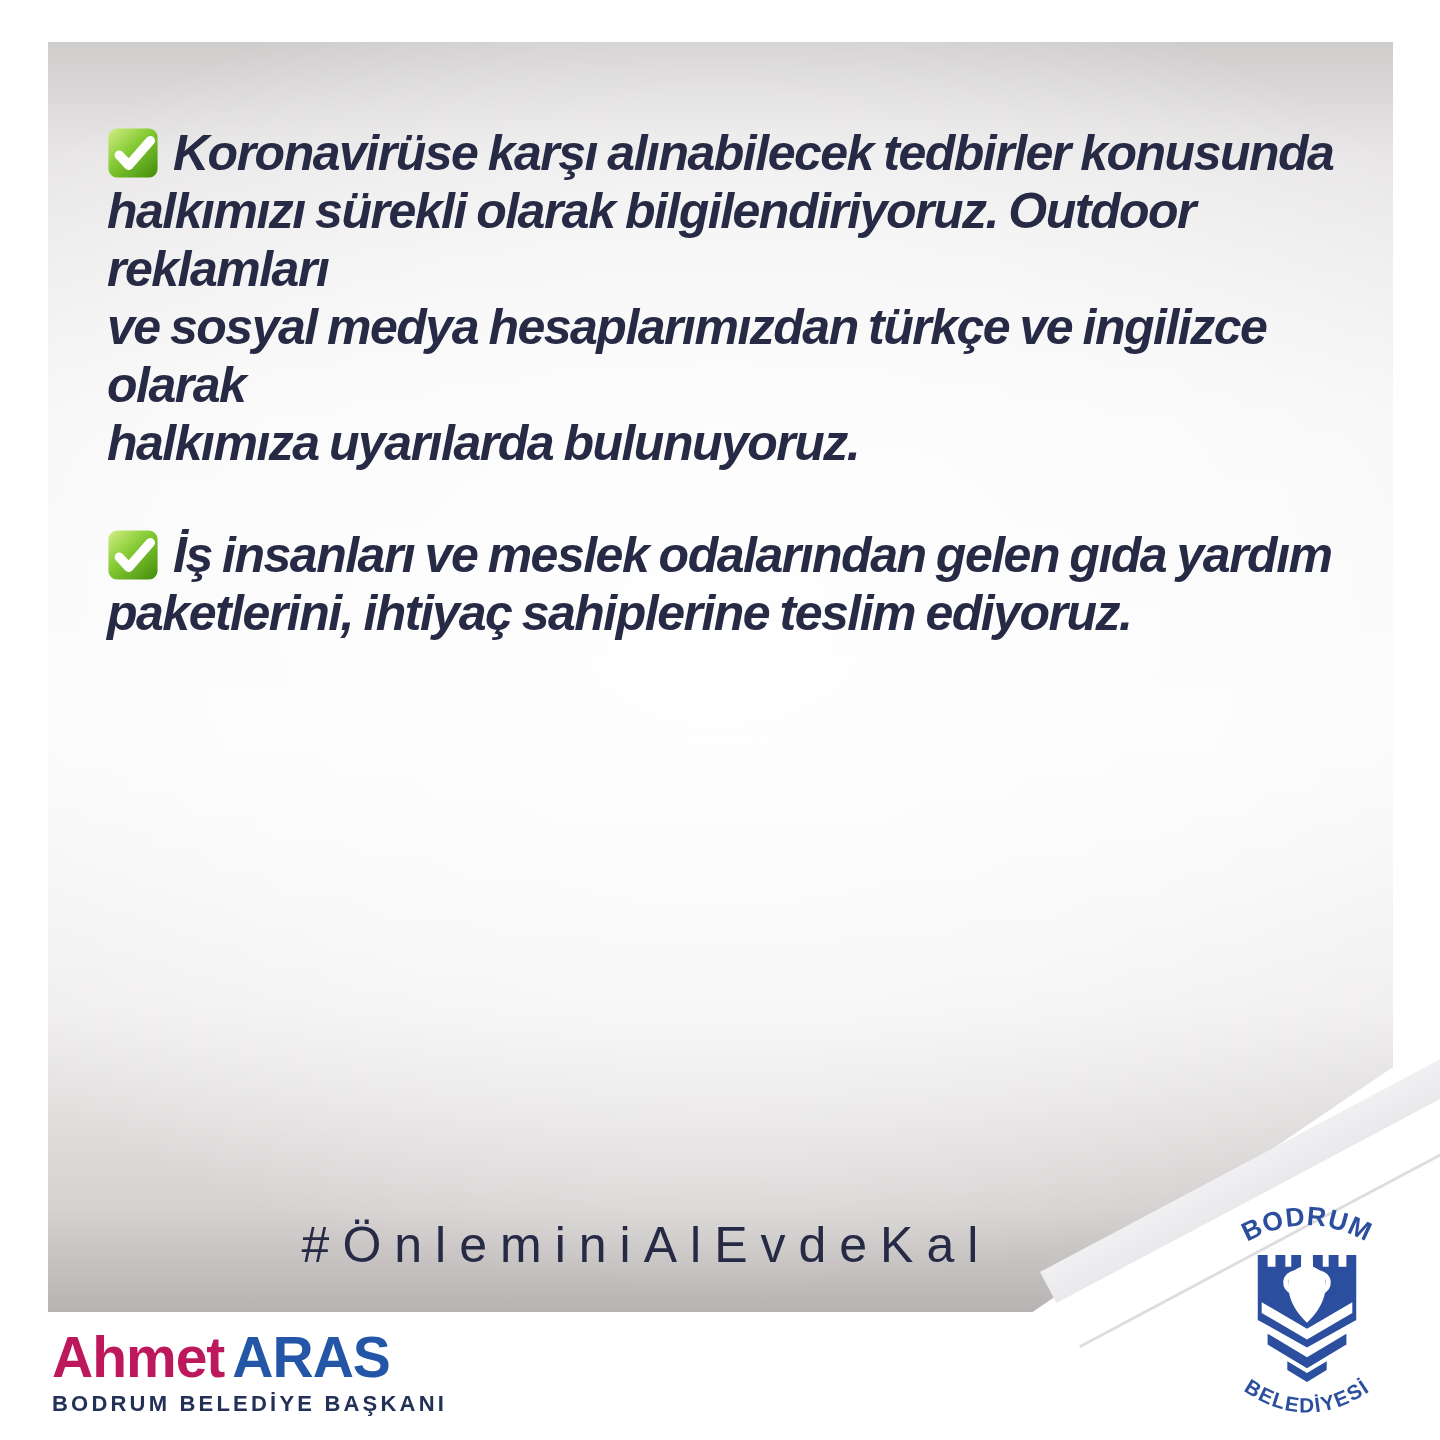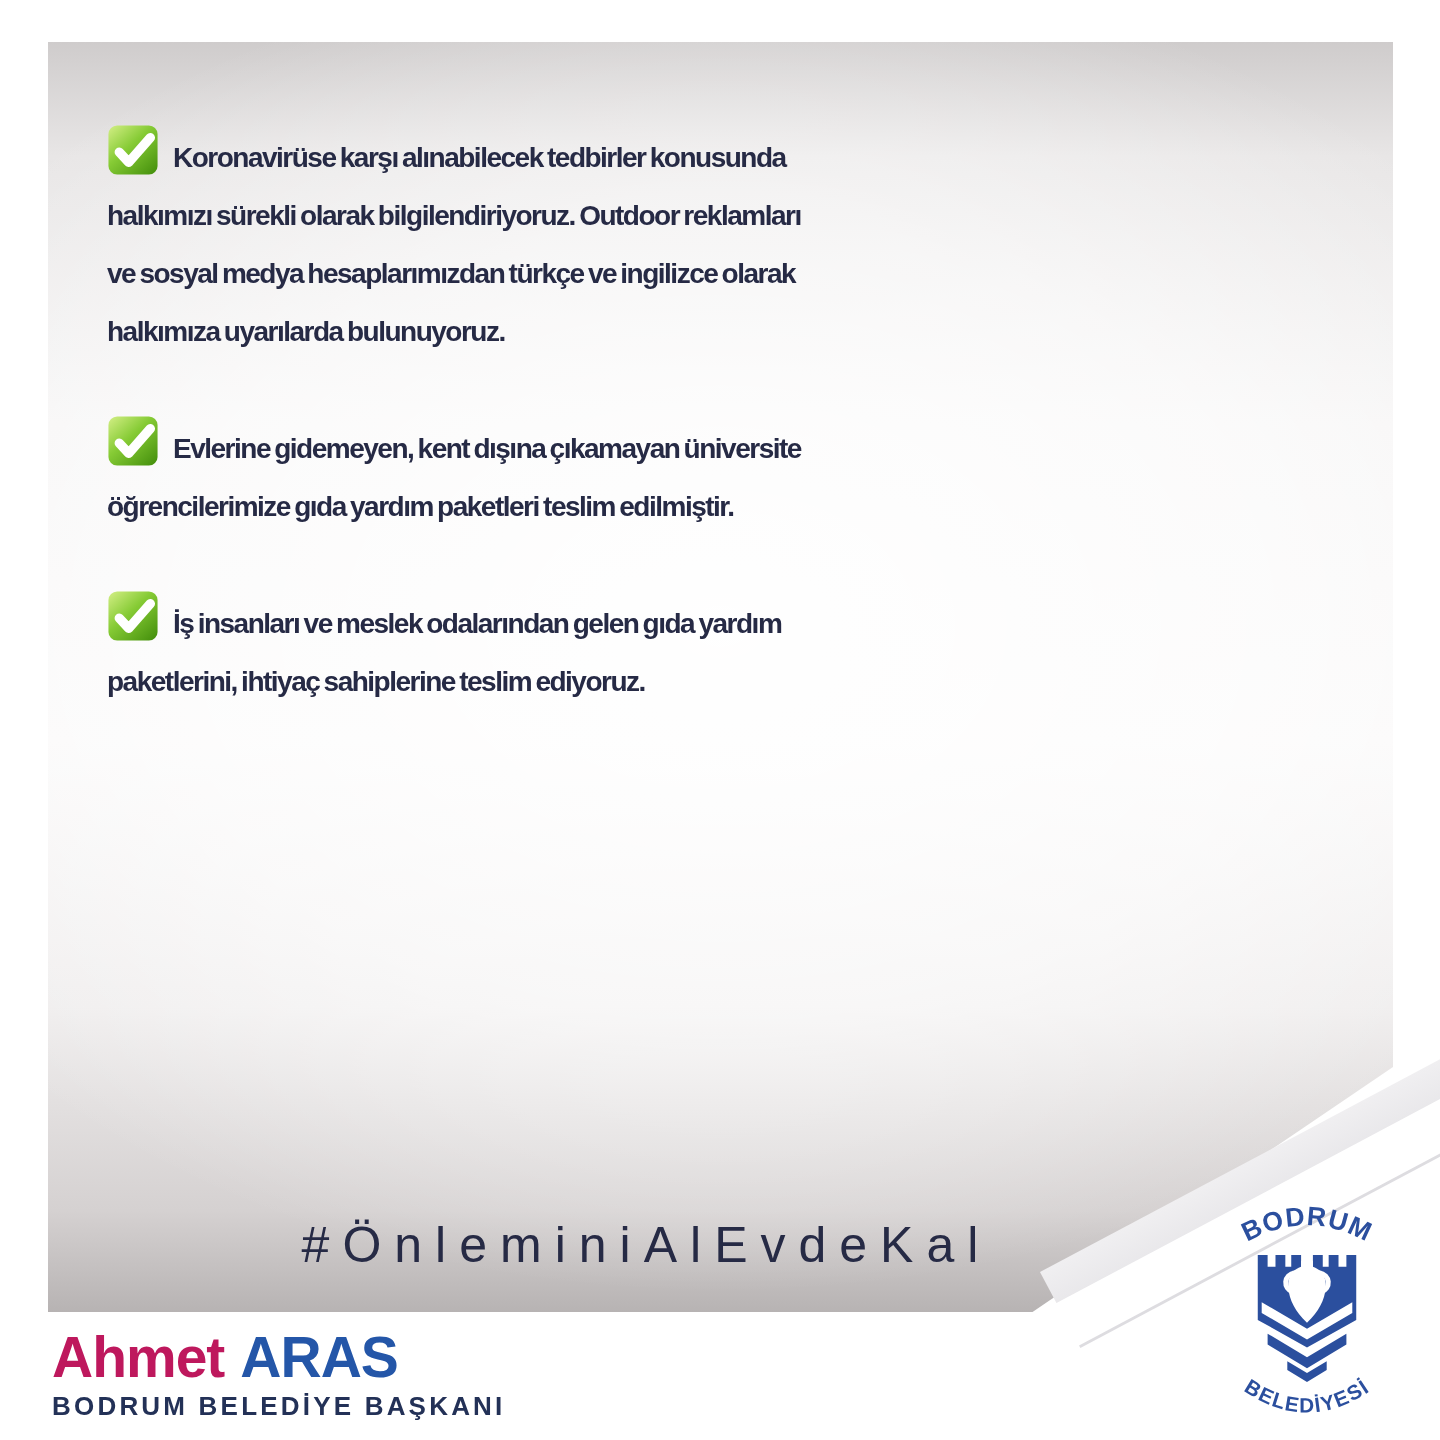--- a/index.html
+++ b/index.html
@@ -25,43 +25,43 @@
   }
   .stripe-white{
     left:1002px;top:1332px;width:700px;height:48px;
     background:#ffffff;
     transform:rotate(-28deg);
   }
   
   .paragraphs{
     position:absolute;left:107px;top:124px;width:1252px;
     color:#262a45;
-    font-size:28px;line-height:58px;font-weight:600;
-    letter-spacing:-1.5px;word-spacing:-2px;
+    font-size:50px;line-height:58px;font-weight:600;
+    letter-spacing:-1.5px;word-spacing:-2px;font-style:italic;
   }
   .para{margin:0 0 54px 0;}
   .para-text{white-space:pre-line;}
   .check{
     display:inline-block;width:52px;height:52px;margin-right:14px;
     vertical-align:-9px;
   }
   .check svg{width:52px;height:52px;display:block;}
   
   .hashtag{
     position:absolute;left:0;top:1216px;width:1293px;
     text-align:center;color:#262a45;
     font-size:50px;font-weight:400;letter-spacing:13px;
   }
   
   .signature{position:absolute;left:52px;top:1328px;}
   .sig-name{font-size:57px;letter-spacing:-1px;line-height:58px;}
   .sig-first{font-weight:700;color:#be185d;}
-  .sig-last{font-weight:900;color:#2456a8;margin-left:16px;}
+  .sig-last{font-weight:900;color:#2456a8;margin-left:8px;}
   .sig-title{
-    margin-top:5px;font-size:26px;font-weight:700;
+    margin-top:5px;font-size:22px;font-weight:700;
     letter-spacing:3.2px;color:#233157;
   }
   
   .logo{position:absolute;left:1228px;top:1184px;width:158px;height:258px;}
   .logo text{fill:#2b4f9e;font-family:"Liberation Sans",sans-serif;font-weight:bold;}
   .logo-top{font-size:27px;letter-spacing:1px;}
   .logo-bottom{font-size:21px;letter-spacing:1.5px;}
   .hidden-defs{position:absolute;width:0;height:0;overflow:hidden;}
 </style>
 </head>
@@ -85,25 +85,20 @@
     <div class="para"><span class="check"><svg viewBox="0 0 36 36">
           <rect x="1" y="1" width="34" height="34" rx="6" fill="url(#checkgrad)"></rect>
           <path d="M8.5 19.5 L15 26.5 L30 9.5" fill="none" stroke="#ffffff" stroke-width="6.5" stroke-linecap="round" stroke-linejoin="round"></path>
         </svg></span><span class="para-text">Koronavirüse karşı alınabilecek tedbirler konusunda
 halkımızı sürekli olarak bilgilendiriyoruz. Outdoor reklamları
 ve sosyal medya hesaplarımızdan türkçe ve ingilizce olarak
 halkımıza uyarılarda bulunuyoruz.</span></div>
     <div class="para"><span class="check"><svg viewBox="0 0 36 36">
           <rect x="1" y="1" width="34" height="34" rx="6" fill="url(#checkgrad)"></rect>
           <path d="M8.5 19.5 L15 26.5 L30 9.5" fill="none" stroke="#ffffff" stroke-width="6.5" stroke-linecap="round" stroke-linejoin="round"></path>
-        </svg></span><span class="para-text">Evlerine gidemeyen, kent dışına çıkamayan üniversite
-öğrencilerimize gıda yardım paketleri teslim edilmiştir.</span></div>
-    <div class="para"><span class="check"><svg viewBox="0 0 36 36">
-          <rect x="1" y="1" width="34" height="34" rx="6" fill="url(#checkgrad)"></rect>
-          <path d="M8.5 19.5 L15 26.5 L30 9.5" fill="none" stroke="#ffffff" stroke-width="6.5" stroke-linecap="round" stroke-linejoin="round"></path>
         </svg></span><span class="para-text">İş insanları ve meslek odalarından gelen gıda yardım
 paketlerini, ihtiyaç sahiplerine teslim ediyoruz.</span></div>
   </div>
 
 <div class="hashtag">#ÖnleminiAlEvdeKal</div>
 
 <div class="signature">
   <div class="sig-name">
     <span class="sig-first">Ahmet</span><span class="sig-last">ARAS</span>
   </div>

